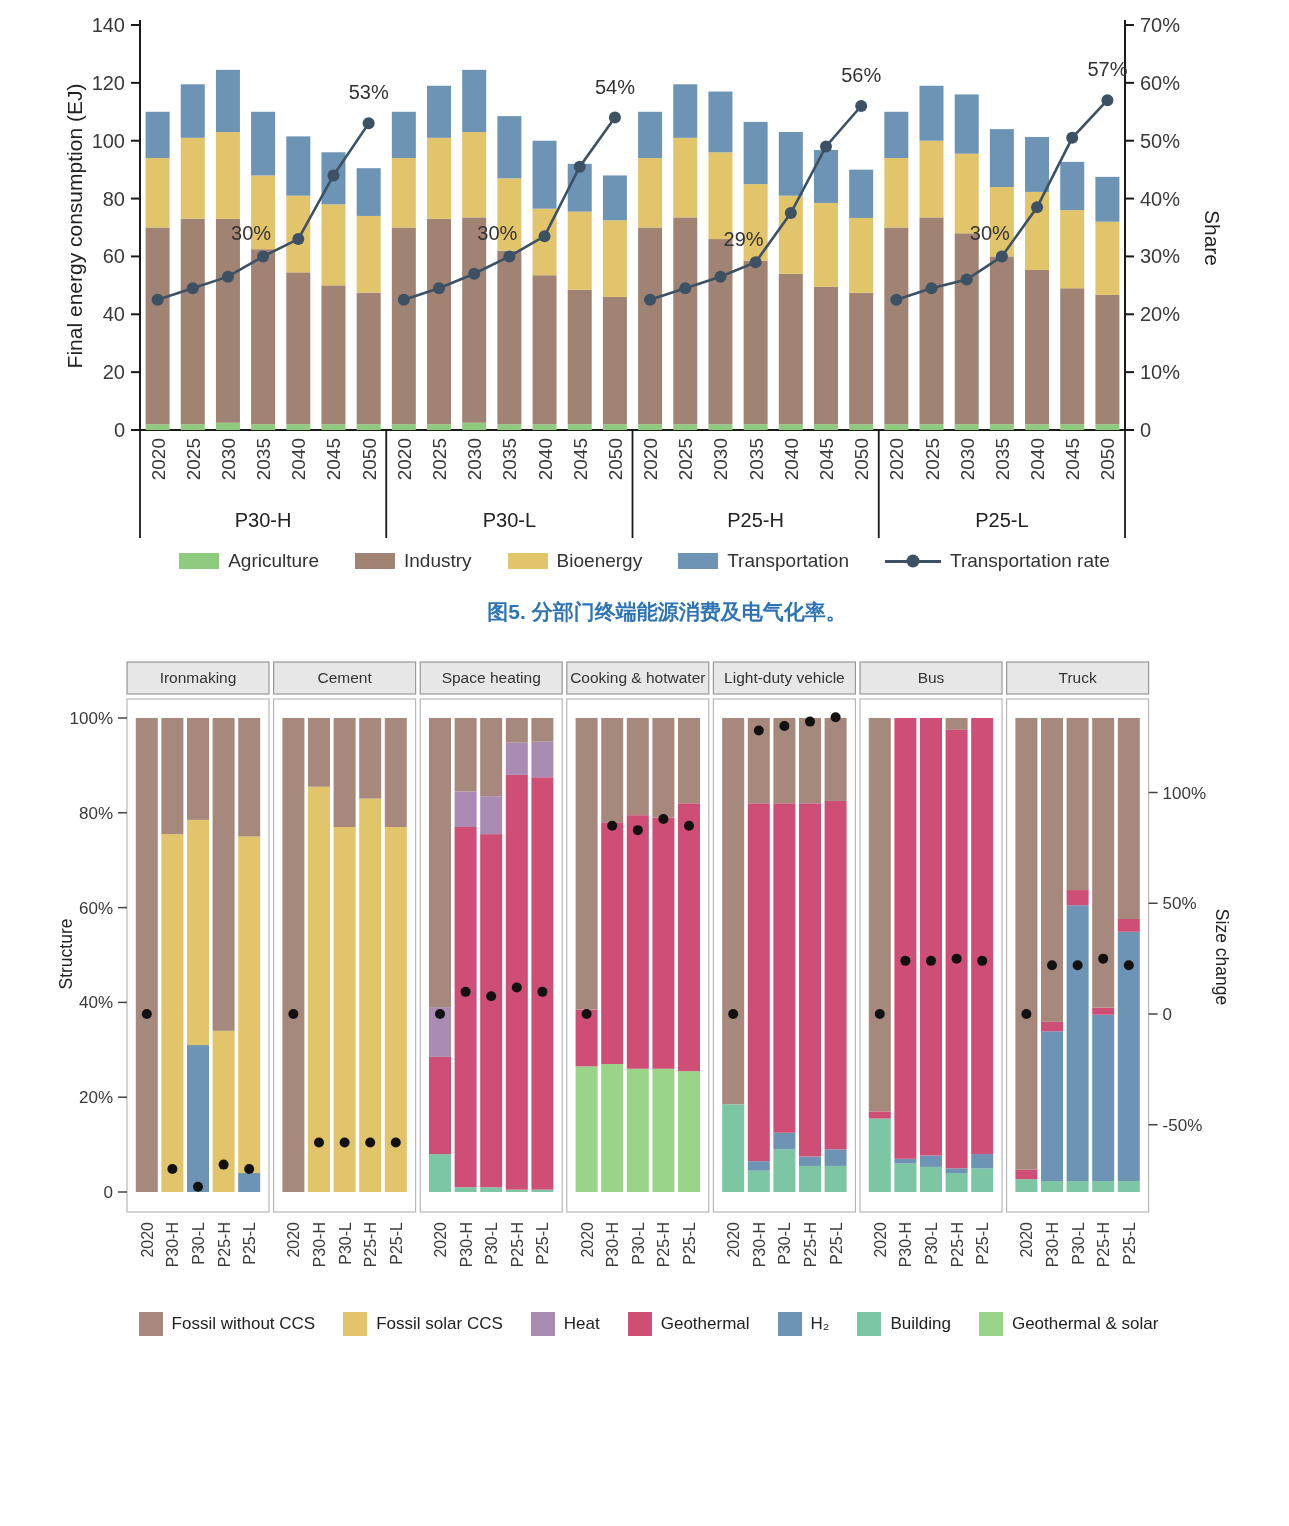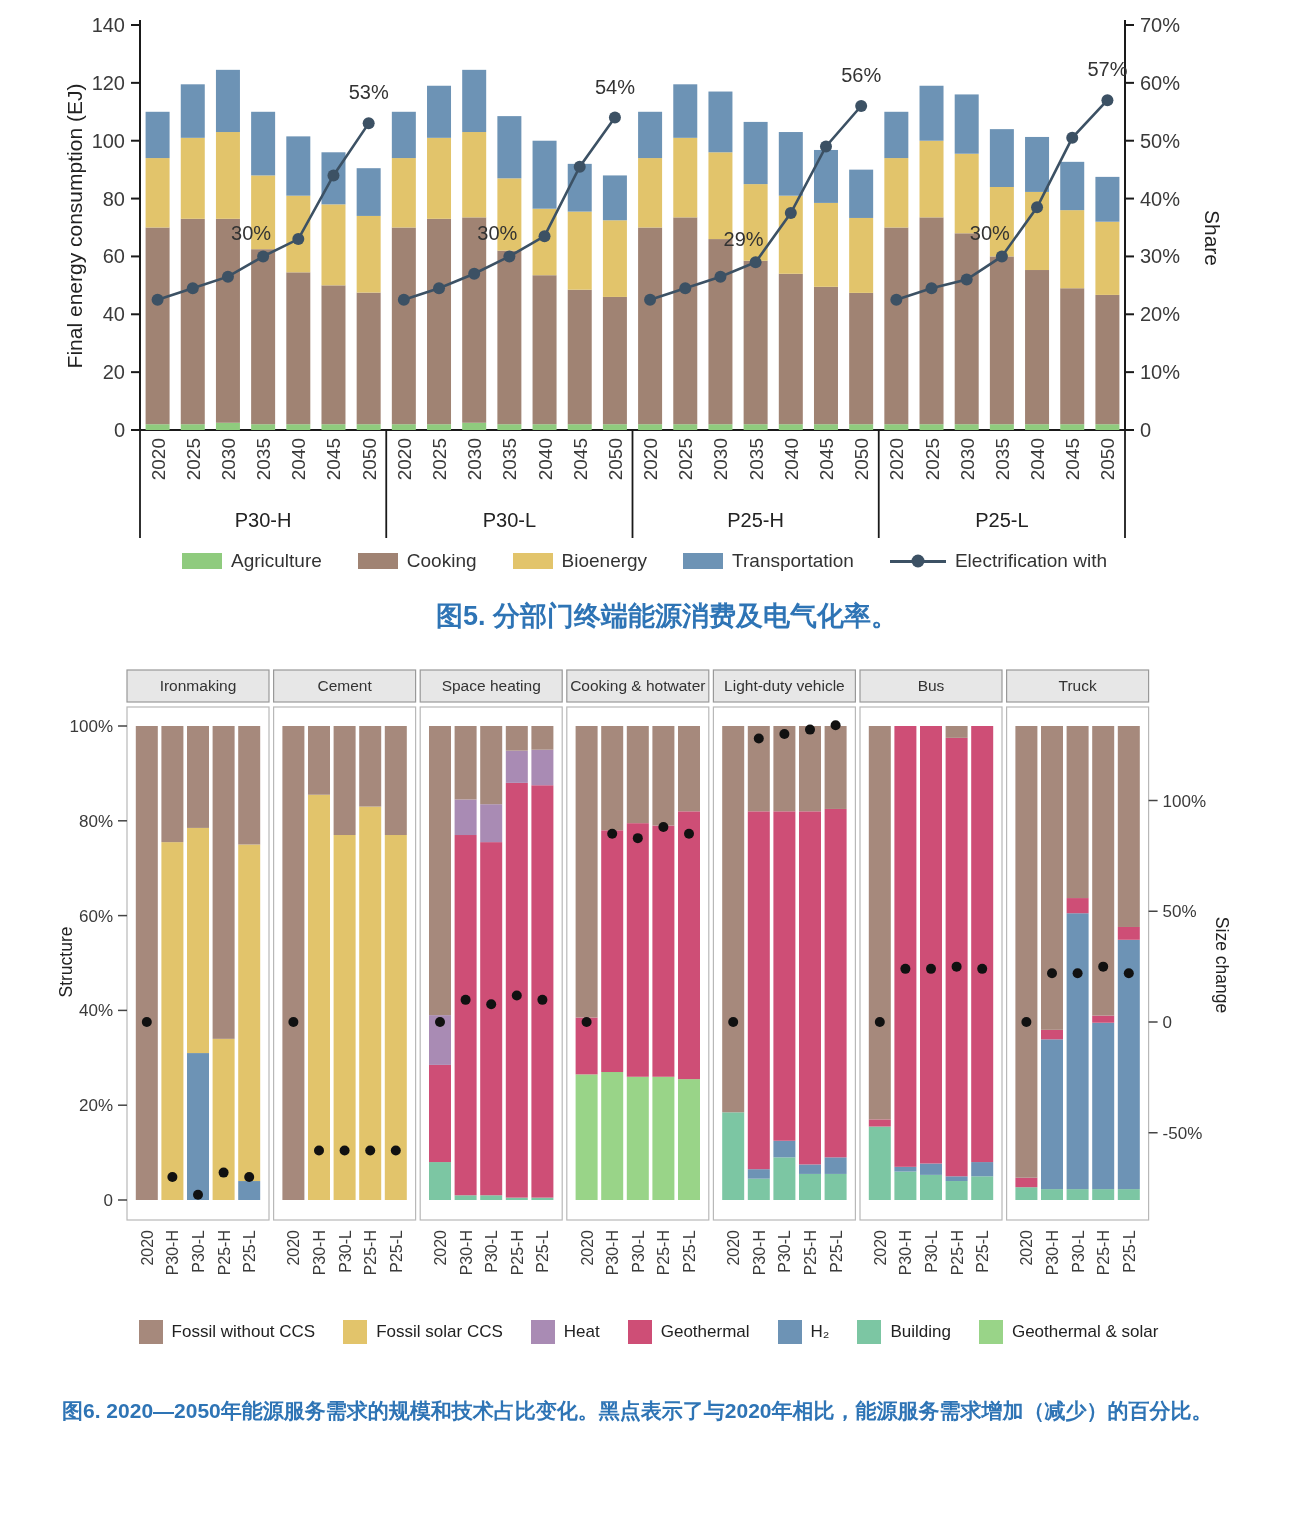--- a/index.html
+++ b/index.html
@@ -6,21 +6,21 @@
   body{width:1289px;font-family:"Liberation Sans","DejaVu Sans",sans-serif;}
   svg text{font-family:"Liberation Sans","DejaVu Sans",sans-serif;}
   .legend-row{display:flex;justify-content:center;align-items:center;}
   #fig5-legend{gap:36px;font-size:19px;color:#333;margin:4px 0 0 0;}
   #fig6-legend{gap:28px;font-size:17px;color:#222;margin:2px 0 0 8px;}
   .leg-item{display:flex;align-items:center;gap:9px;}
   .sw5{width:40px;height:16px;display:inline-block;}
   .sw6{width:24px;height:24px;display:inline-block;}
   .leg-line{position:relative;width:56px;height:3px;display:inline-block;background:currentColor;}
   .leg-dot{position:absolute;left:50%;top:50%;transform:translate(-50%,-50%);width:13px;height:13px;border-radius:50%;background:currentColor;}
-  .caption5{color:#2E74B5;font-weight:bold;font-size:27px;text-align:center;margin:26px 0 28px 0;padding-left:45px;}
+  .caption5{color:#2E74B5;font-weight:bold;font-size:21px;text-align:center;margin:26px 0 28px 0;padding-left:45px;}
   .caption6{color:#2E74B5;font-weight:bold;font-size:21px;margin:42px 72px 26px 62px;line-height:2.35;text-align:left;}
 </style>
 </head>
 <body>
 
 <div>
   <svg id="fig5-svg" width="1289" height="542" viewBox="0 0 1289 542">
       <line x1="140" y1="20" x2="140" y2="430" stroke="#1a1a1a" stroke-width="2"></line>
       <line x1="1125" y1="20" x2="1125" y2="430" stroke="#1a1a1a" stroke-width="2"></line>
       <line x1="140" y1="430" x2="1125" y2="430" stroke="#1a1a1a" stroke-width="2"></line>
@@ -248,35 +248,35 @@
       <text x="1001.875" y="527" text-anchor="middle" font-size="20" fill="#222">P25-L</text>
       <line x1="1125" y1="430" x2="1125" y2="538" stroke="#1a1a1a" stroke-width="1.8"></line>
     </svg>
   <div id="fig5-legend" class="legend-row">
       <span class="leg-item">
         <span class="sw5" style="background: rgb(143, 203, 126);"></span>
         <span>Agriculture</span>
       </span>
       <span class="leg-item">
         <span class="sw5" style="background: rgb(160, 131, 115);"></span>
-        <span>Cooking</span>
+        <span>Industry</span>
       </span>
       <span class="leg-item">
         <span class="sw5" style="background: rgb(226, 196, 107);"></span>
         <span>Bioenergy</span>
       </span>
       <span class="leg-item">
         <span class="sw5" style="background: rgb(109, 147, 181);"></span>
         <span>Transportation</span>
       </span>
       <span class="leg-item">
         <span class="leg-line" style="color: rgb(60, 81, 100);">
           <span class="leg-dot"></span>
         </span>
-        <span>Electrification with</span>
+        <span>Transportation rate</span>
       </span>
     </div>
   <p class="caption5">图5. 分部门终端能源消费及电气化率。</p>
 </div>
 
 <div>
   <svg id="fig6-svg" width="1289" height="652" viewBox="0 0 1289 652">
       <rect x="127" y="8" width="142" height="32" fill="#E7E7E7" stroke="#999" stroke-width="1.2"></rect>
       <text x="198" y="29" text-anchor="middle" font-size="15.5" fill="#333">Ironmaking</text>
       <rect x="127" y="45" width="142" height="513" fill="#fff" stroke="#b8b8b8" stroke-width="1.2"></rect>
@@ -522,14 +522,13 @@
       </span>
       <span class="leg-item">
         <span class="sw6" style="background: rgb(124, 198, 163);"></span>
         <span>Building</span>
       </span>
       <span class="leg-item">
         <span class="sw6" style="background: rgb(153, 212, 136);"></span>
         <span>Geothermal &amp; solar</span>
       </span>
     </div>
-  <p class="caption6">图6. 2020—2050年能源服务需求的规模和技术占比变化。黑点表示了与2020年相比，能源服务需求增加（减少）的百分比。</p>
 </div>
 
 </body></html>

